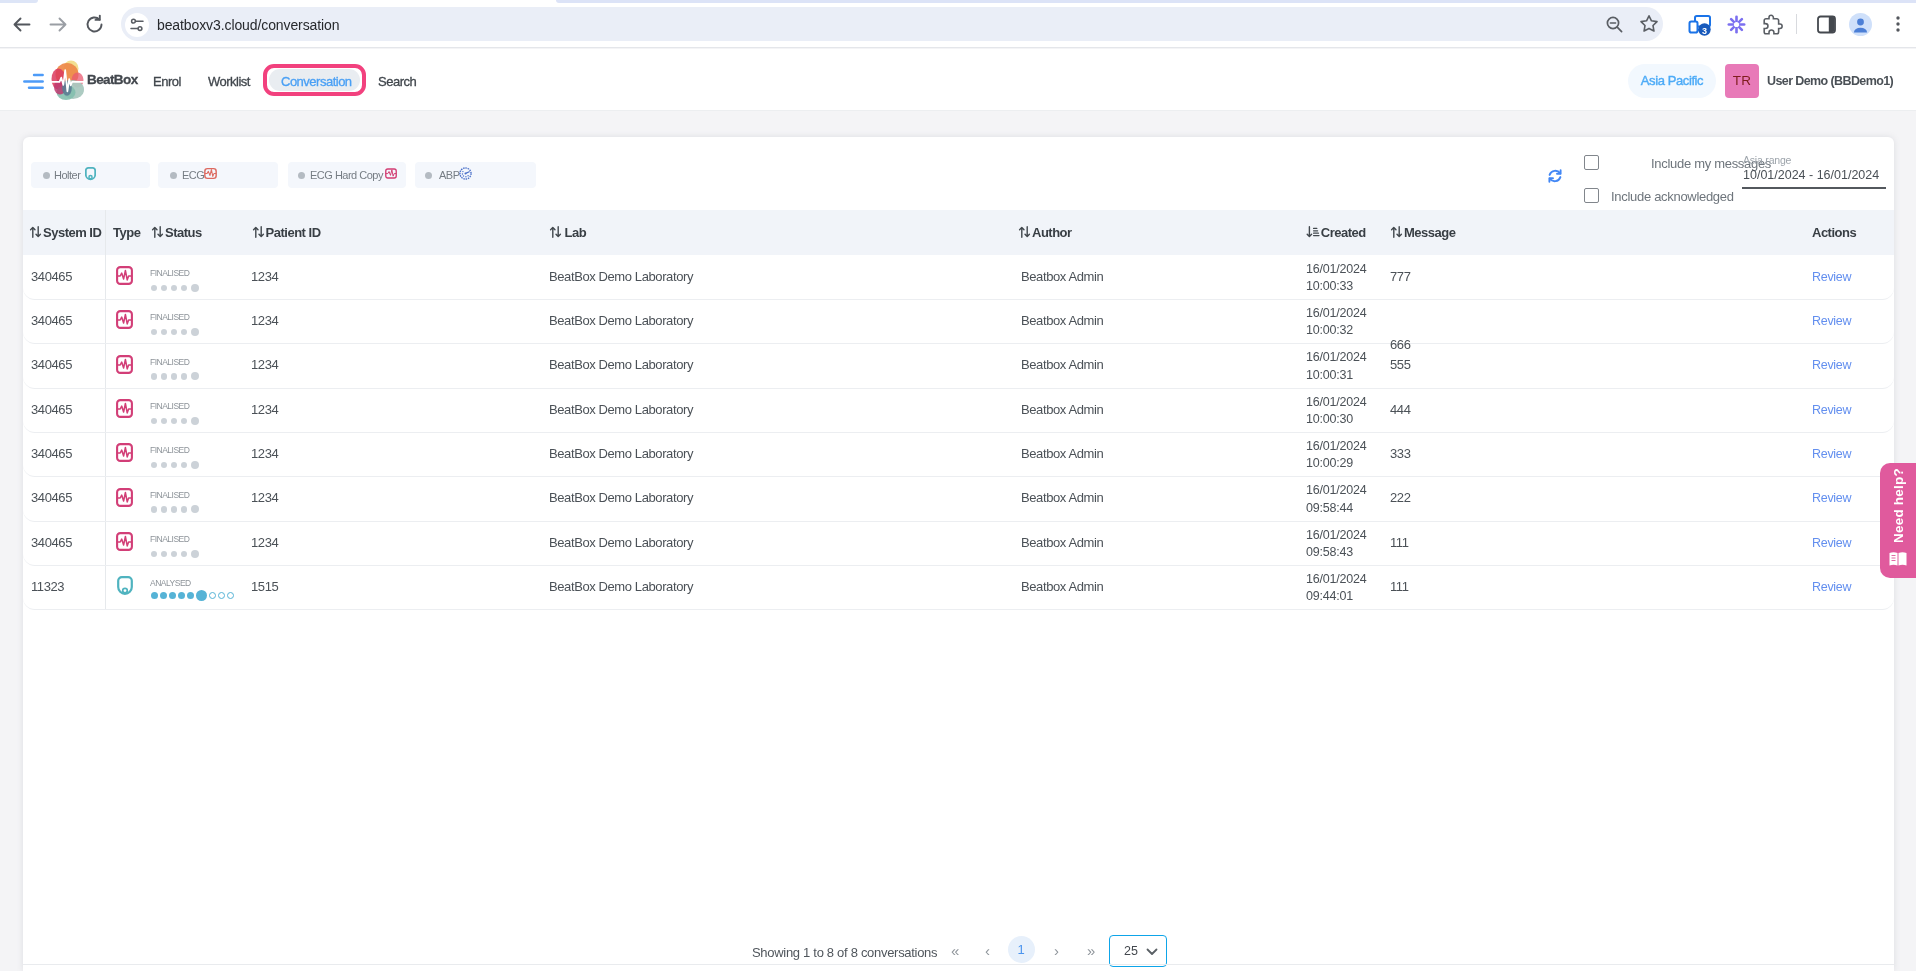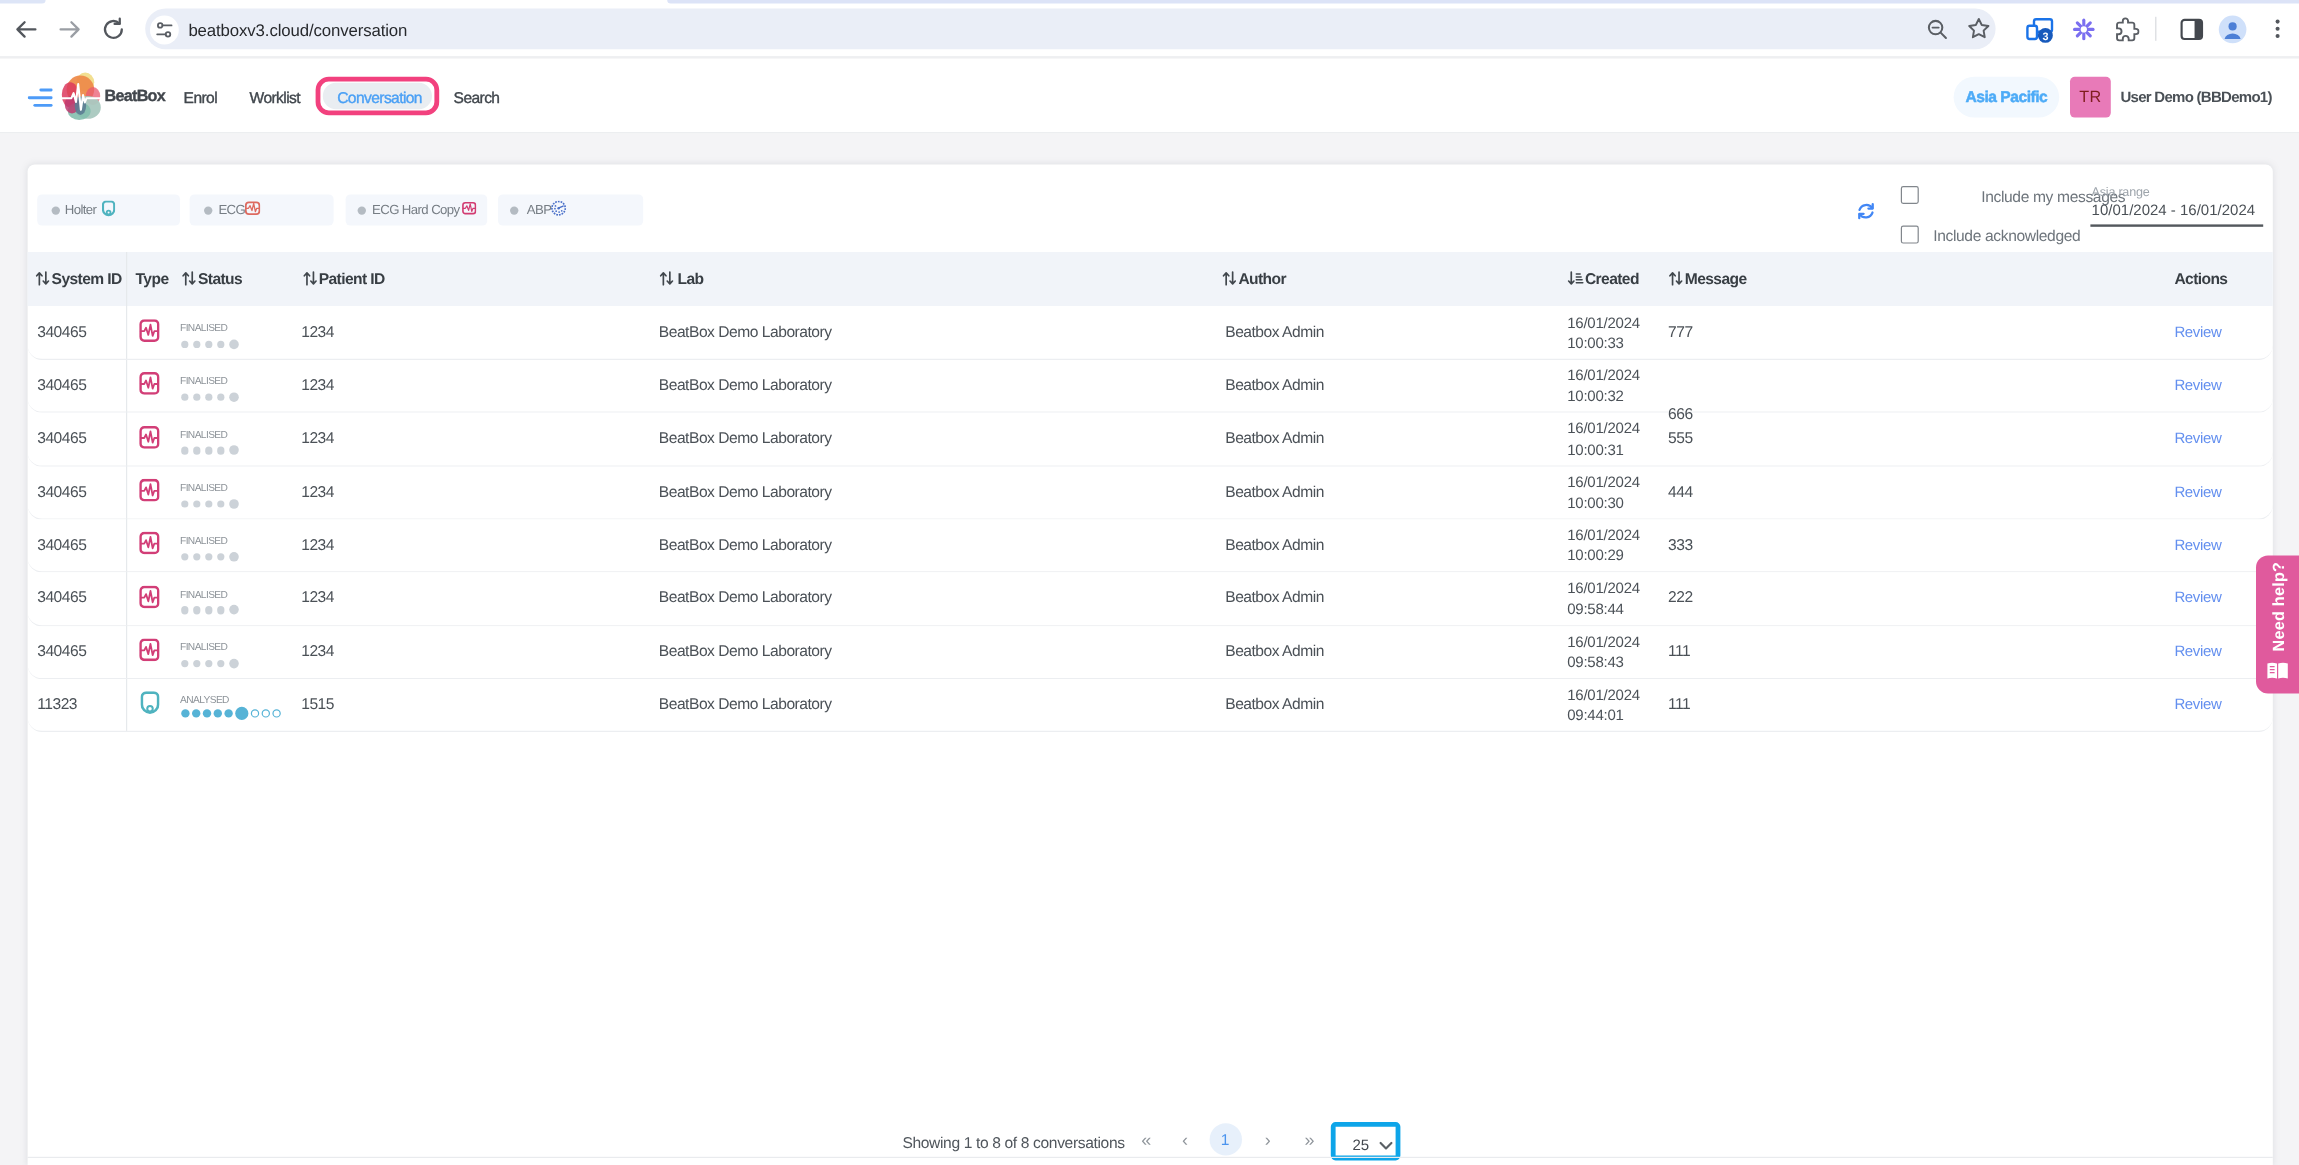--- a/index.html
+++ b/index.html
@@ -13,21 +13,21 @@
   #sitecircle { position:absolute; left:125px; top:13px; width:24px; height:24px; border-radius:50%; background:#ffffff; }
   #urltext { position:absolute; left:157px; top:17px; font-size:14px; color:#27292d; letter-spacing:-0.1px; }
 
   
   #appheader { position:absolute; left:0; top:49px; width:1916px; height:62px; background:#ffffff; border-bottom:1px solid #eceef0; }
   .nav { position:absolute; top:25px; font-size:13px; letter-spacing:-0.5px; color:#41474d; -webkit-text-stroke:0.3px #41474d; }
   #convpill { position:absolute; left:269px; top:20px; width:91px; height:22px; background:#e9edf1; border-radius:11px; }
   #convannot { position:absolute; left:263px; top:15px; width:103px; height:32px; border:4px solid #f2417e; border-radius:11px; }
   #convtext { position:absolute; left:281px; top:25px; font-size:13px; letter-spacing:-0.5px; color:#4aa0f5; -webkit-text-stroke:0.3px #4aa0f5; }
   #logotext { position:absolute; left:87px; top:23px; font-size:13.5px; color:#42474d; font-weight:bold; letter-spacing:-0.6px; -webkit-text-stroke:0.3px #42474d; }
-  #asiapill { position:absolute; left:1628px; top:15px; width:88px; height:34px; background:#f2f8fe; border-radius:17px; text-align:center; line-height:34px; font-size:13px; letter-spacing:-0.4px; color:#4dabf7;font-weight:bold; -webkit-text-stroke:0.4px #4dabf7; }
+  #asiapill { position:absolute; left:1628px; top:15px; width:88px; height:34px; background:#f2f8fe; border-radius:17px; text-align:center; line-height:34px; font-size:13px; letter-spacing:-0.4px; color:#4dabf7; -webkit-text-stroke:0.4px #4dabf7; }
   #travatar { position:absolute; left:1725px; top:15px; width:34px; height:34px; background:#e87ab8; border-radius:4px; text-align:center; line-height:34px; font-size:13.5px; letter-spacing:0.3px; color:#7f1d1d; }
   #usertext { position:absolute; left:1767px; top:25px; font-size:12.5px; color:#4a5056; font-weight:bold; letter-spacing:-0.6px; white-space:nowrap; }
 
   
   #card { position:absolute; left:23px; top:137px; width:1871px; height:834px; background:#ffffff; border-radius:6px 6px 0 0; box-shadow:0 0 6px rgba(120,125,140,0.18); }
   .chip { position:absolute; top:25px; height:26px; background:#f4f7fc; border-radius:4px; }
   .chipdot { position:absolute; top:34.5px; width:7px; height:7px; border-radius:50%; background:#b4bbc2; }
   .chiplabel { position:absolute; top:31.5px; font-size:11px; letter-spacing:-0.5px; color:#767d84; }
 
   .ctrl-label { position:absolute; font-size:13px; letter-spacing:-0.3px; color:#6e757c; }
@@ -51,21 +51,21 @@
   .adot.abig { width:11px; height:11px; }
   .adot.ahollow { width:7px; height:7px; background:#fff; border:1.5px solid #56b3d6; }
   .created { position:absolute; left:1283px; top:5.5px; font-size:12.5px; letter-spacing:-0.2px; color:#4b5157; line-height:17.5px; }
   .review { position:absolute; left:1789px; top:14.5px; font-size:12.5px; letter-spacing:-0.3px; color:#638fef; }
 
   
   #pager { position:absolute; left:0; top:798px; width:1871px; height:35px; }
   #pager-text { position:absolute; left:729px; top:10px; font-size:13px; letter-spacing:-0.3px; color:#50565c; }
   .pgarrow { position:absolute; top:7px; font-size:15px; color:#8f959b; }
   #pgone { position:absolute; left:984.5px; top:1px; width:27px; height:27px; border-radius:50%; background:#e7f0fb; text-align:center; line-height:27px; font-size:13px; color:#4b94ee; }
-  #pgsize { position:absolute; left:1086px; top:0px; width:58px; height:31.5px; border:4px solid #0ea5e9; border-radius:4px; }
+  #pgsize { position:absolute; left:1086px; top:0px; width:58px; height:31.5px; border:1px solid #0ea5e9; border-radius:4px; }
   #botline { position:absolute; left:0; top:827px; width:1871px; height:1px; background:#e9ebee; }
 
   
   #needhelp { position:absolute; left:1880px; top:463px; width:36px; height:115px; background:#e05a9d; border-radius:10px 0 0 10px; }
   #needhelp span { position:absolute; left:-20px; top:35px; width:77px; transform:rotate(-90deg); transform-origin:center; font-size:13.5px; font-weight:bold; color:#fff; letter-spacing:0.2px; text-align:center; }
 </style>
 </head>
 <body>
 <div id="toolbar">
   <div id="tabrem"></div>

